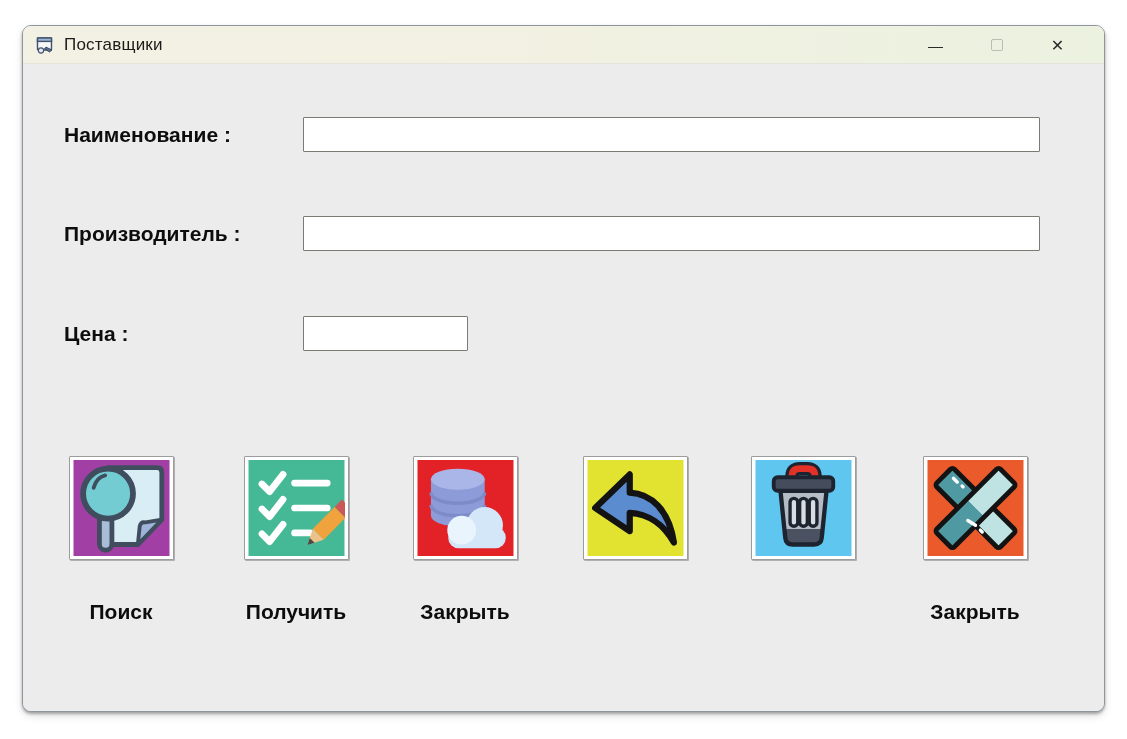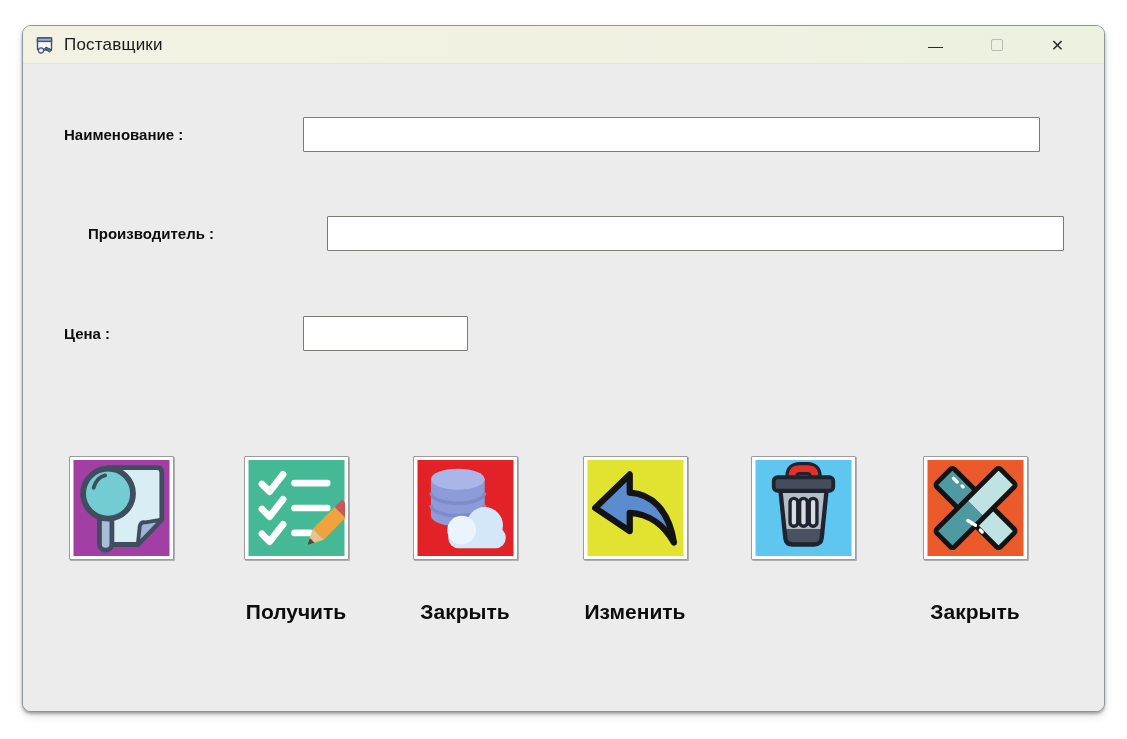--- a/index.html
+++ b/index.html
@@ -22,31 +22,31 @@
   .controls { position:absolute; right:16px; top:0; height:38px; display:flex; }
   .ctrl { width:61px; height:38px; display:flex; align-items:center; justify-content:center; cursor:default; }
   .ctrl-min { font-size:15px; color:#2b2b2b; }
   .ctrl-max-box { width:12px; height:12px; border:1.5px solid #b9bdb2; border-radius:2px; }
   .ctrl-close { font-size:16px; color:#2b2b2b; }
 
   .client { position:absolute; left:0; top:38px; right:0; bottom:0; background:#ececec; }
 
   .field-label {
     position:absolute; left:41px; height:35px; line-height:35px;
-    font-size:15px; font-weight:bold; color:#0d0d0d;
+    font-size:21px; font-weight:bold; color:#0d0d0d;
   }
   .textbox {
     position:absolute; left:280px; height:35px; width:737px;
     background:#ffffff; border:1px solid #7b7b73; border-radius:1px;
     font-size:16px; padding:0 6px; font-family:"Liberation Sans", sans-serif;
     outline:none;
   }
   .textbox.small { width:165px; }
   .row1 { top:53px; }
-  .row2 { top:152px;margin-left:24px; }
+  .row2 { top:152px; }
   .row3 { top:252px; }
 
   .icon-btn {
     position:absolute; top:392px; width:105px; height:104px;
     background:#ffffff; border:1px solid #9c9c9c; border-radius:1px;
     box-shadow:1px 1px 0 #b0b0b0; padding:3px; cursor:pointer;
   }
   .icon-btn svg { width:100%; height:100%; display:block; }
 
   .btn-label {
@@ -188,19 +188,19 @@
         <g stroke="#ffffff" stroke-width="3.5" stroke-linecap="round" fill="none">
           <path d="M27 19 L31 23"></path>
               <path d="M36 27 L37 28"></path>
           <path d="M42 63 L50 68"></path>
               <path d="M55 73 L57 75"></path>
         </g>
       </svg>
       </span>
     </button>
 
+    <div class="btn-label" style="left:13px">Поиск</div>
     <div class="btn-label" style="left:188px">Получить</div>
     <div class="btn-label" style="left:357px">Закрыть</div>
-    <div class="btn-label" style="left:527px">Изменить</div>
     <div class="btn-label" style="left:867px">Закрыть</div>
 
   </div>
 </div>
 
 </body></html>

